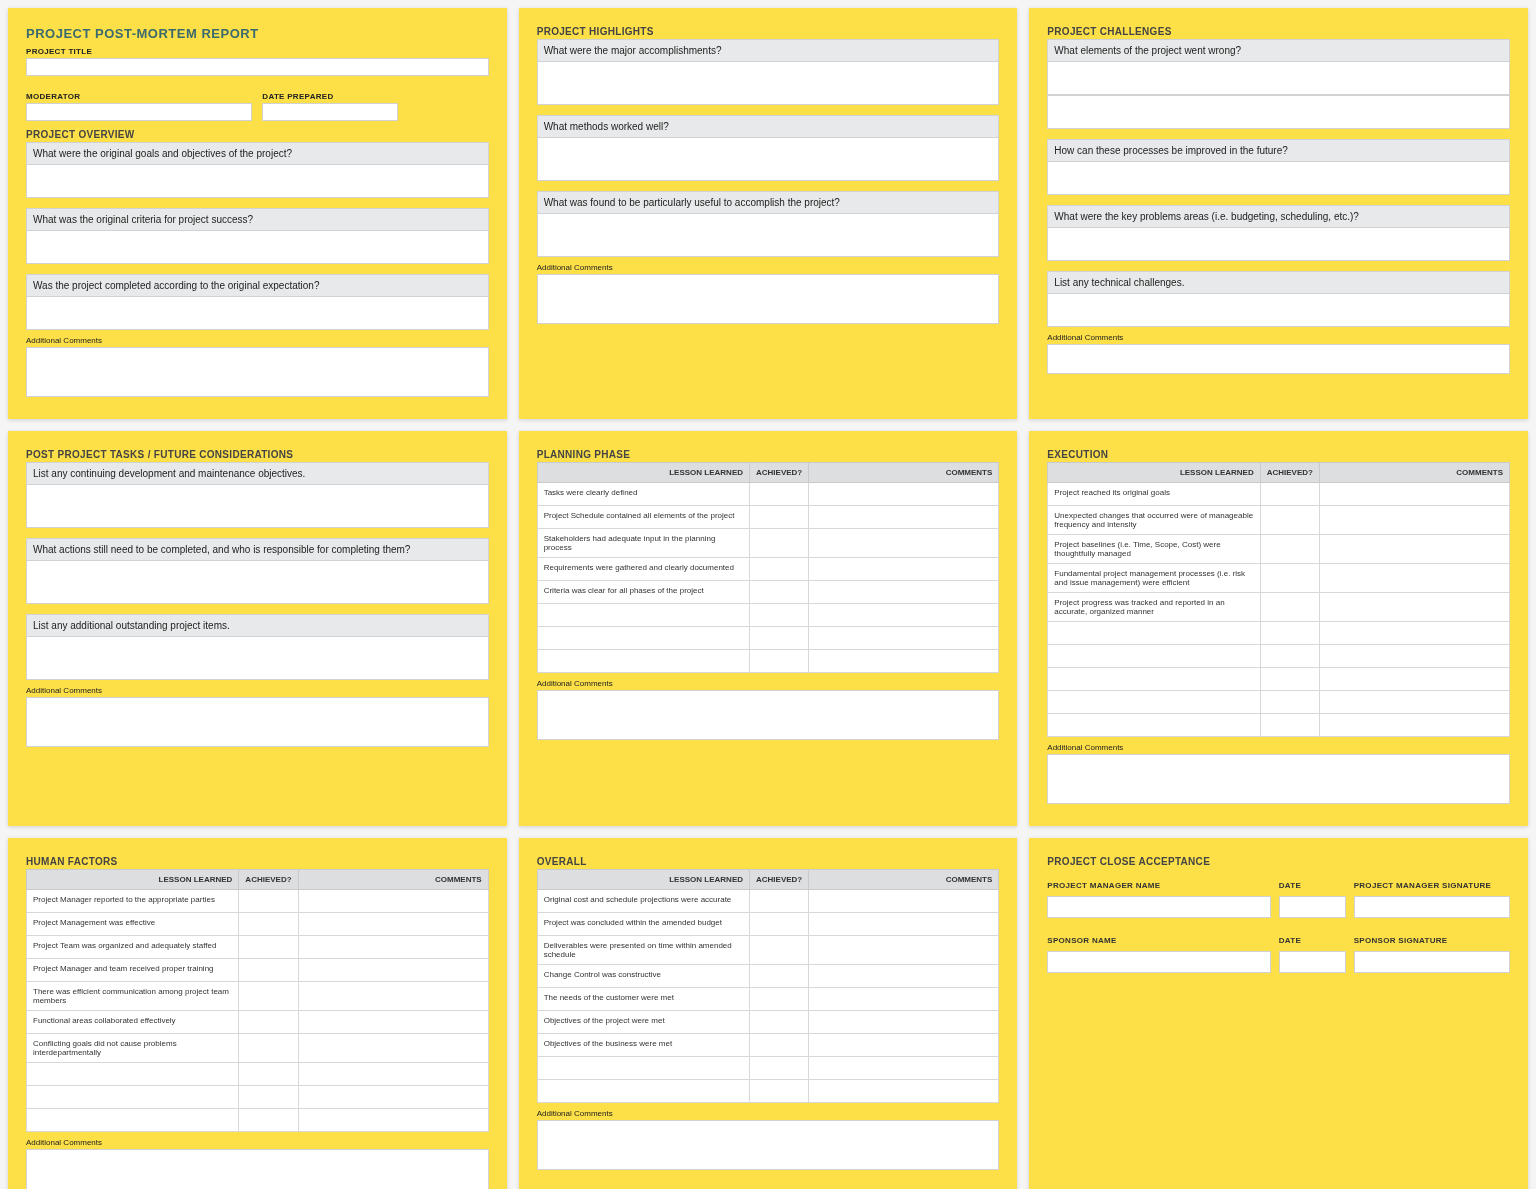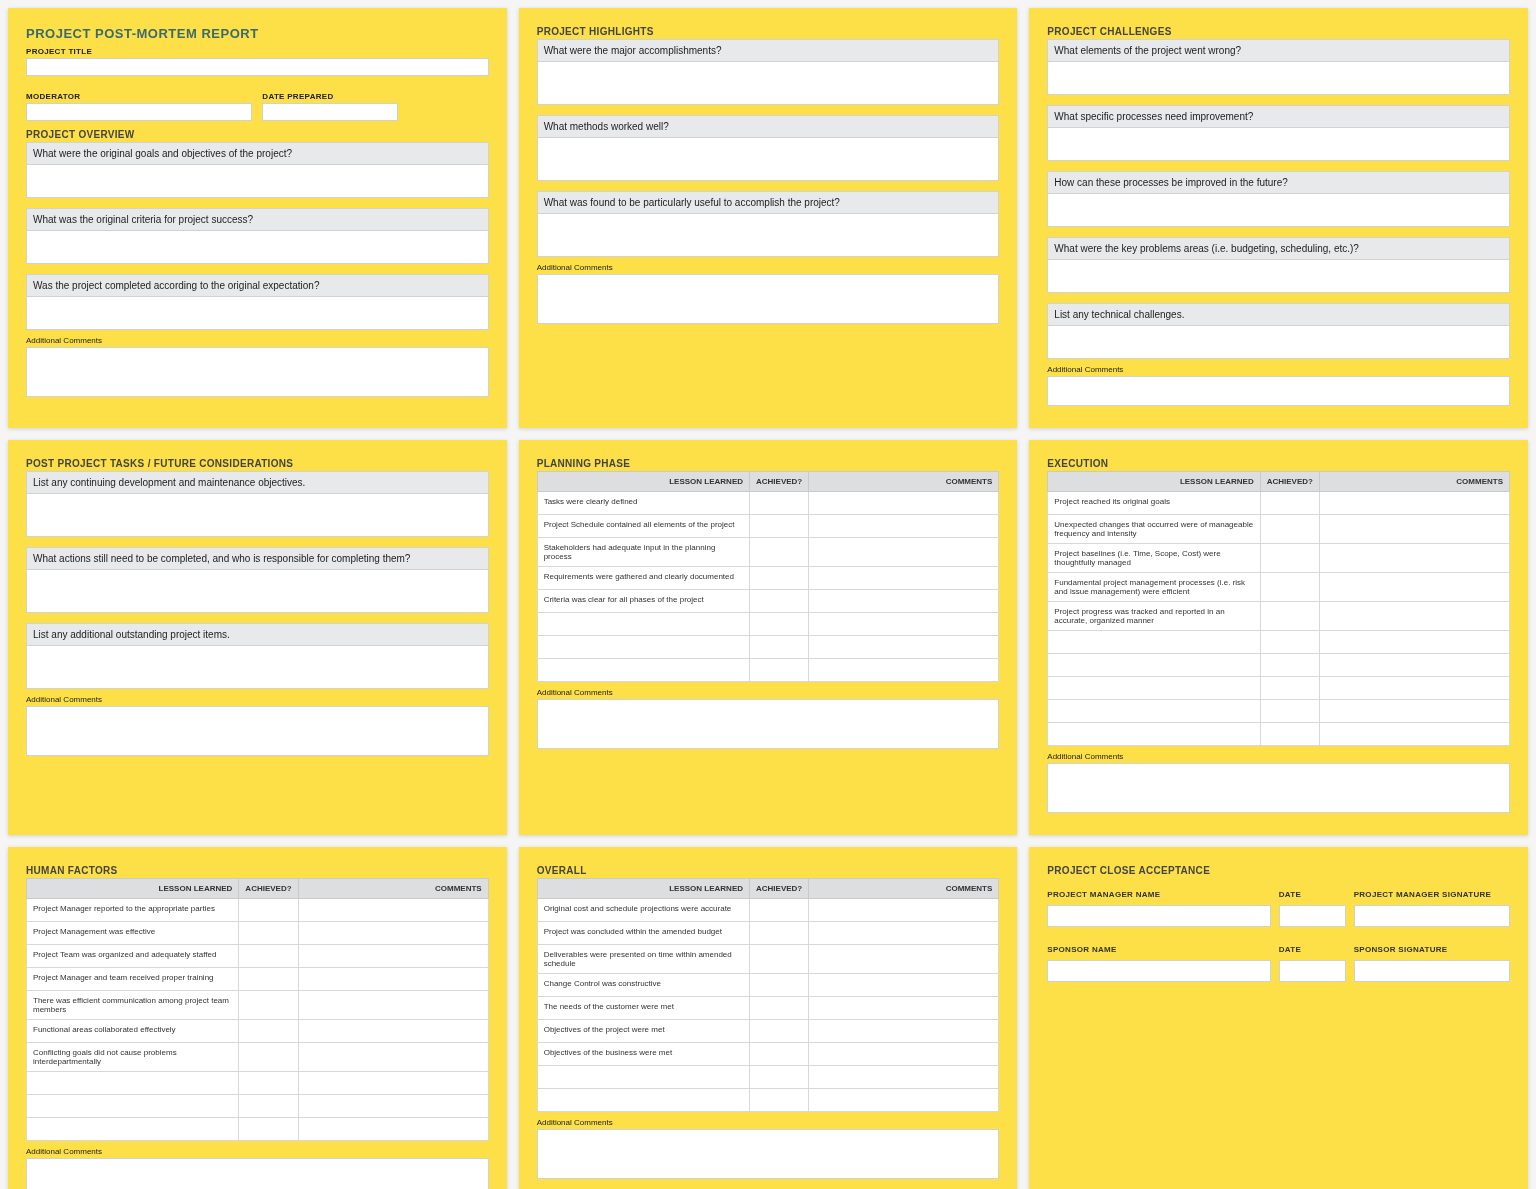--- a/index.html
+++ b/index.html
@@ -67,21 +67,20 @@
     <div class="qlabel mt">What was found to be particularly useful to accomplish the project?</div>
     <div class="qbox tall"></div>
     <div class="comments-label mt">Additional Comments</div>
     <div class="comments-box"></div>
   </div>
 
   <div class="card">
     <div class="sec-title" style="margin-top:0">PROJECT CHALLENGES</div>
     <div class="qlabel">What elements of the project went wrong?</div>
     <div class="qbox"></div>
-    <div class="qlabel mt">What specific processes need improvement?</div>
     <div class="qbox"></div>
     <div class="qlabel mt">How can these processes be improved in the future?</div>
     <div class="qbox"></div>
     <div class="qlabel mt">What were the key problems areas (i.e. budgeting, scheduling, etc.)?</div>
     <div class="qbox"></div>
     <div class="qlabel mt">List any technical challenges.</div>
     <div class="qbox"></div>
     <div class="comments-label mt">Additional Comments</div>
     <div class="qbox" style="height:28px;margin-top:2px"></div>
   </div>

